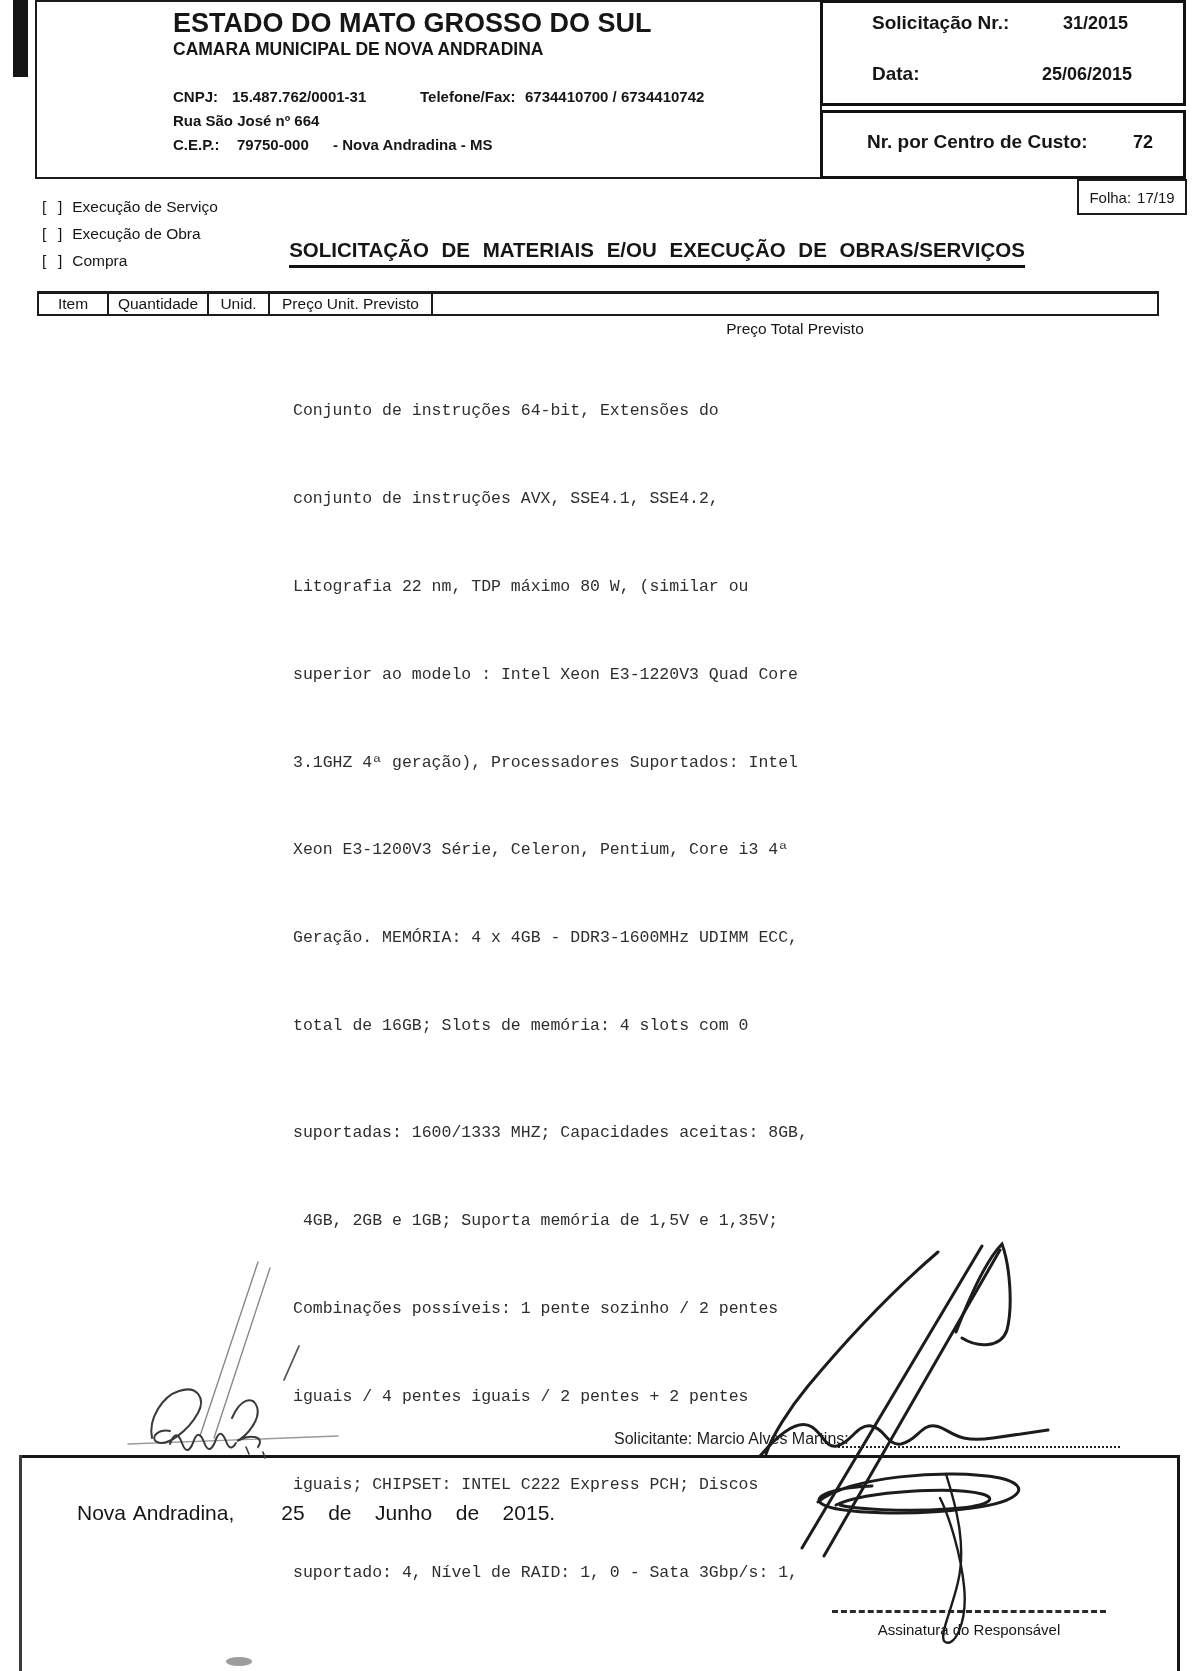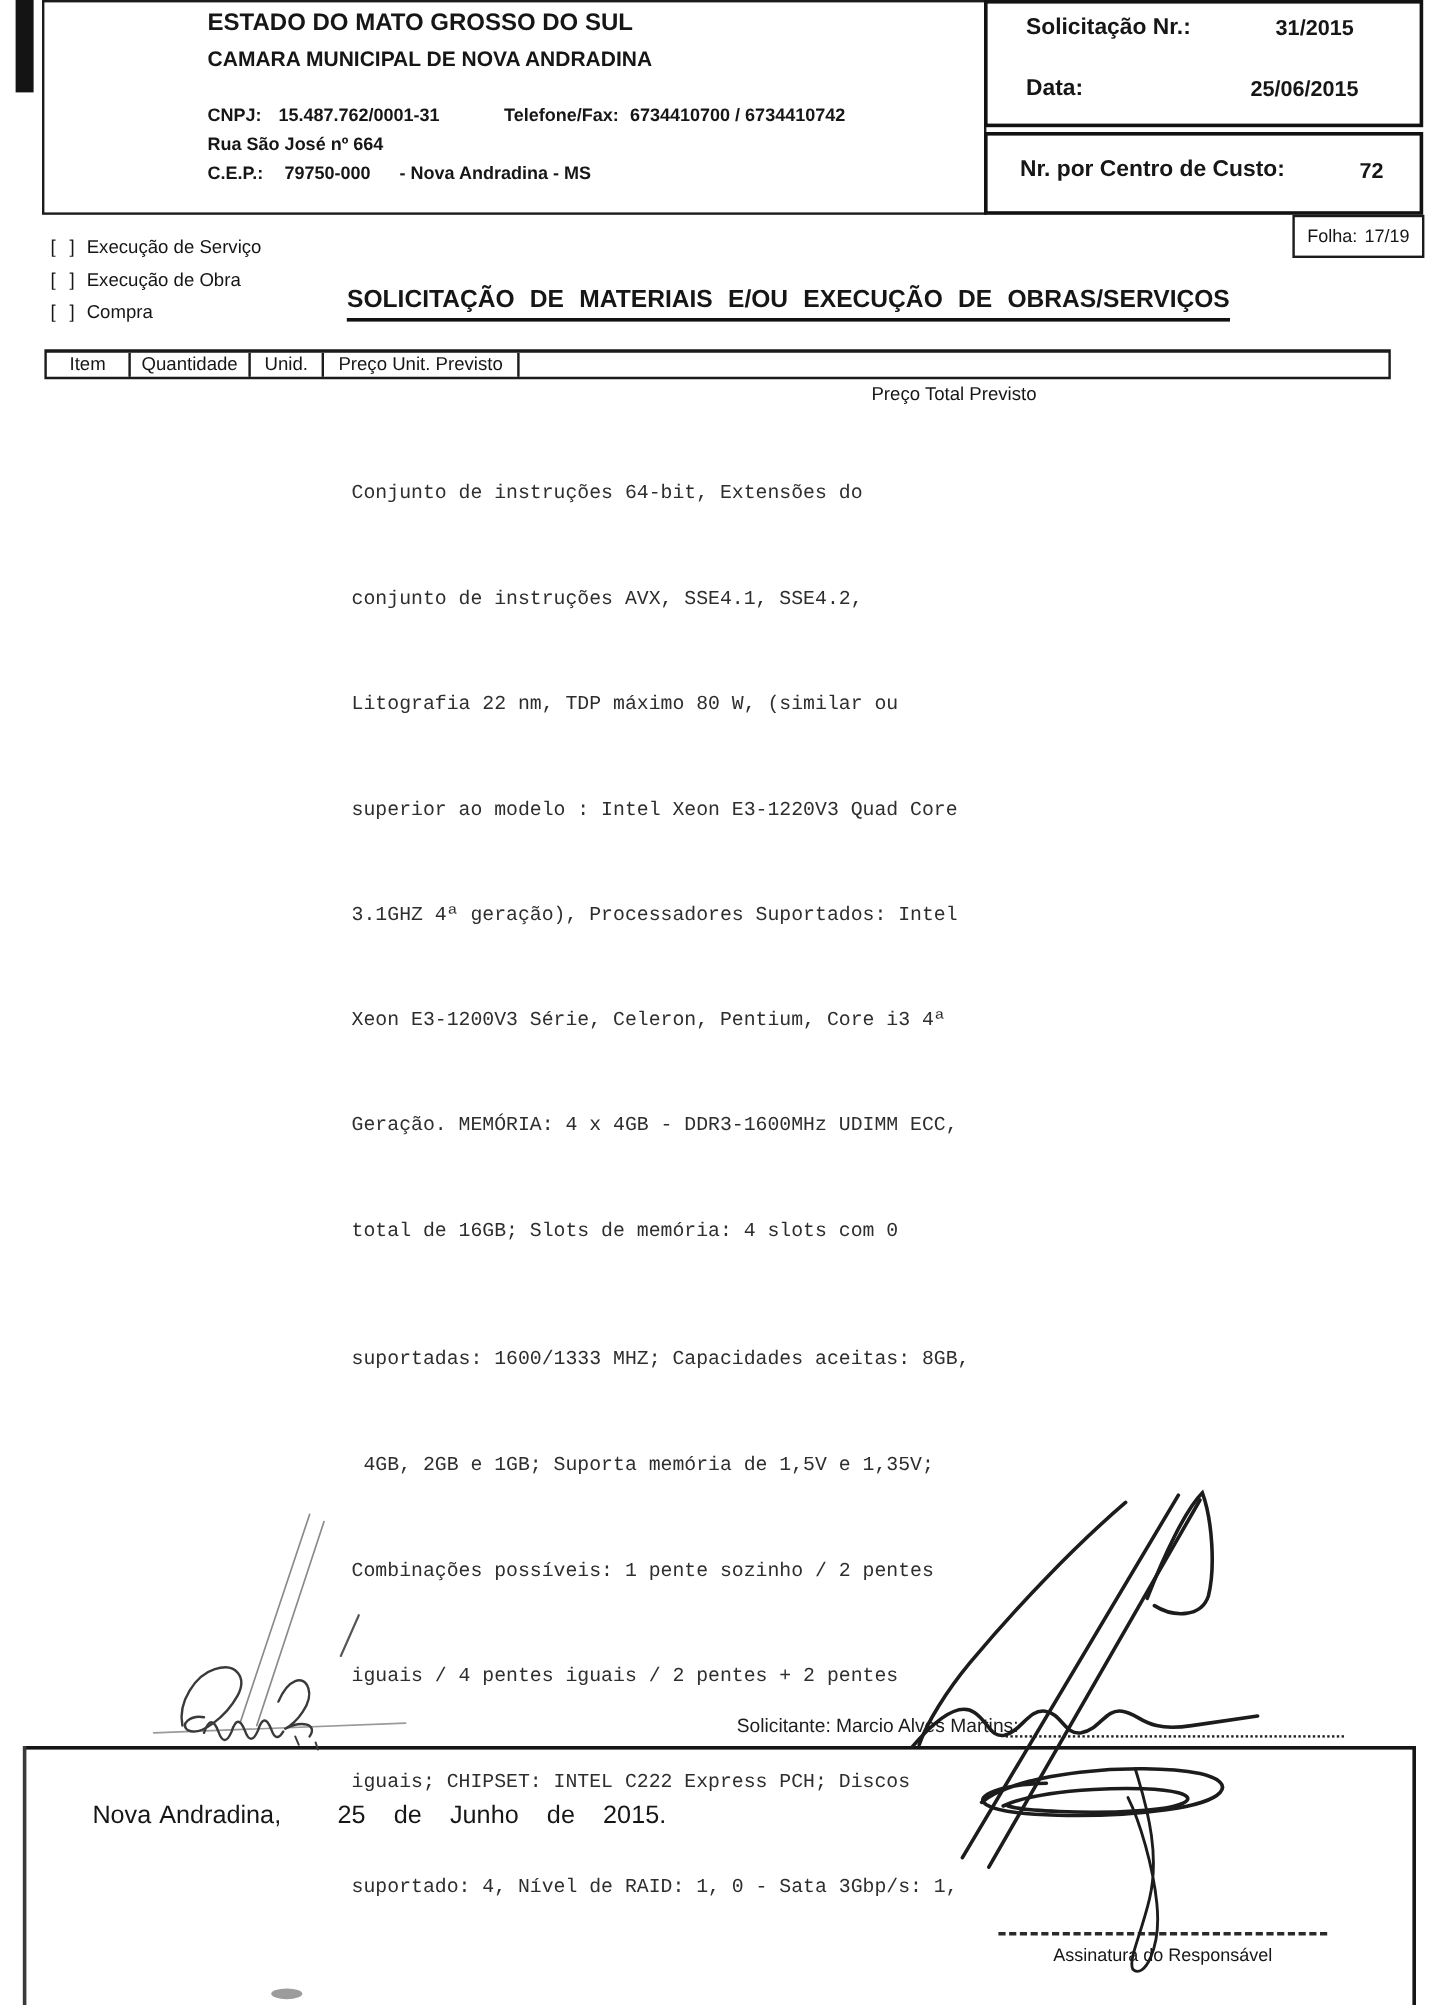--- a/index.html
+++ b/index.html
@@ -9,24 +9,24 @@
     position:relative; width:1200px; height:1671px; margin:0 auto;
     background:#ffffff; color:#161616; overflow:hidden;
   }
   .abs { position:absolute; }
   
   .org-box   { left:35px;  top:0; width:787px;  height:179px; border:2px solid #1b1b1b; }
   .solic-box { left:820px; top:0; width:366px;  height:106px; border:3px solid #121212; }
   .custo-box { left:820px; top:110px; width:366px; height:69px; border:3px solid #121212; }
   .folha-box { left:1077px; top:179px; width:110px; height:36px; border:2px solid #1b1b1b;
                display:flex; align-items:center; justify-content:center; gap:6px; font-size:15px; }
-  .org1 { left:173px; top:8px;  font-size:20px;  font-weight:bold; }
+  .org1 { left:173px; top:8px;  font-size:27px;  font-weight:bold; }
   .org2 { left:173px; top:39px; font-size:17.5px; font-weight:bold; }
   .hdr-sm { font-size:15px; font-weight:bold; white-space:nowrap; }
-  .srow-label { font-size:19px; font-weight:bold; }
+  .srow-label { font-size:19px; font-weight:bold;margin-left:17px; }
   .srow-value { font-size:18px; font-weight:bold; }
   
   .cb-group { left:42px; top:198px; font-size:15.5px; }
   .cb-item  { height:27px; display:flex; align-items:flex-start; gap:9px; white-space:pre; }
   .cb-glyph { letter-spacing:1px; }
   
   .form-title-wrap { left:262px; top:238px; width:790px; text-align:center; }
   .form-title { display:inline-block; font-size:20.5px; font-weight:bold; word-spacing:7px;
                 border-bottom:3.5px solid #121212; padding-bottom:3px; }
   

